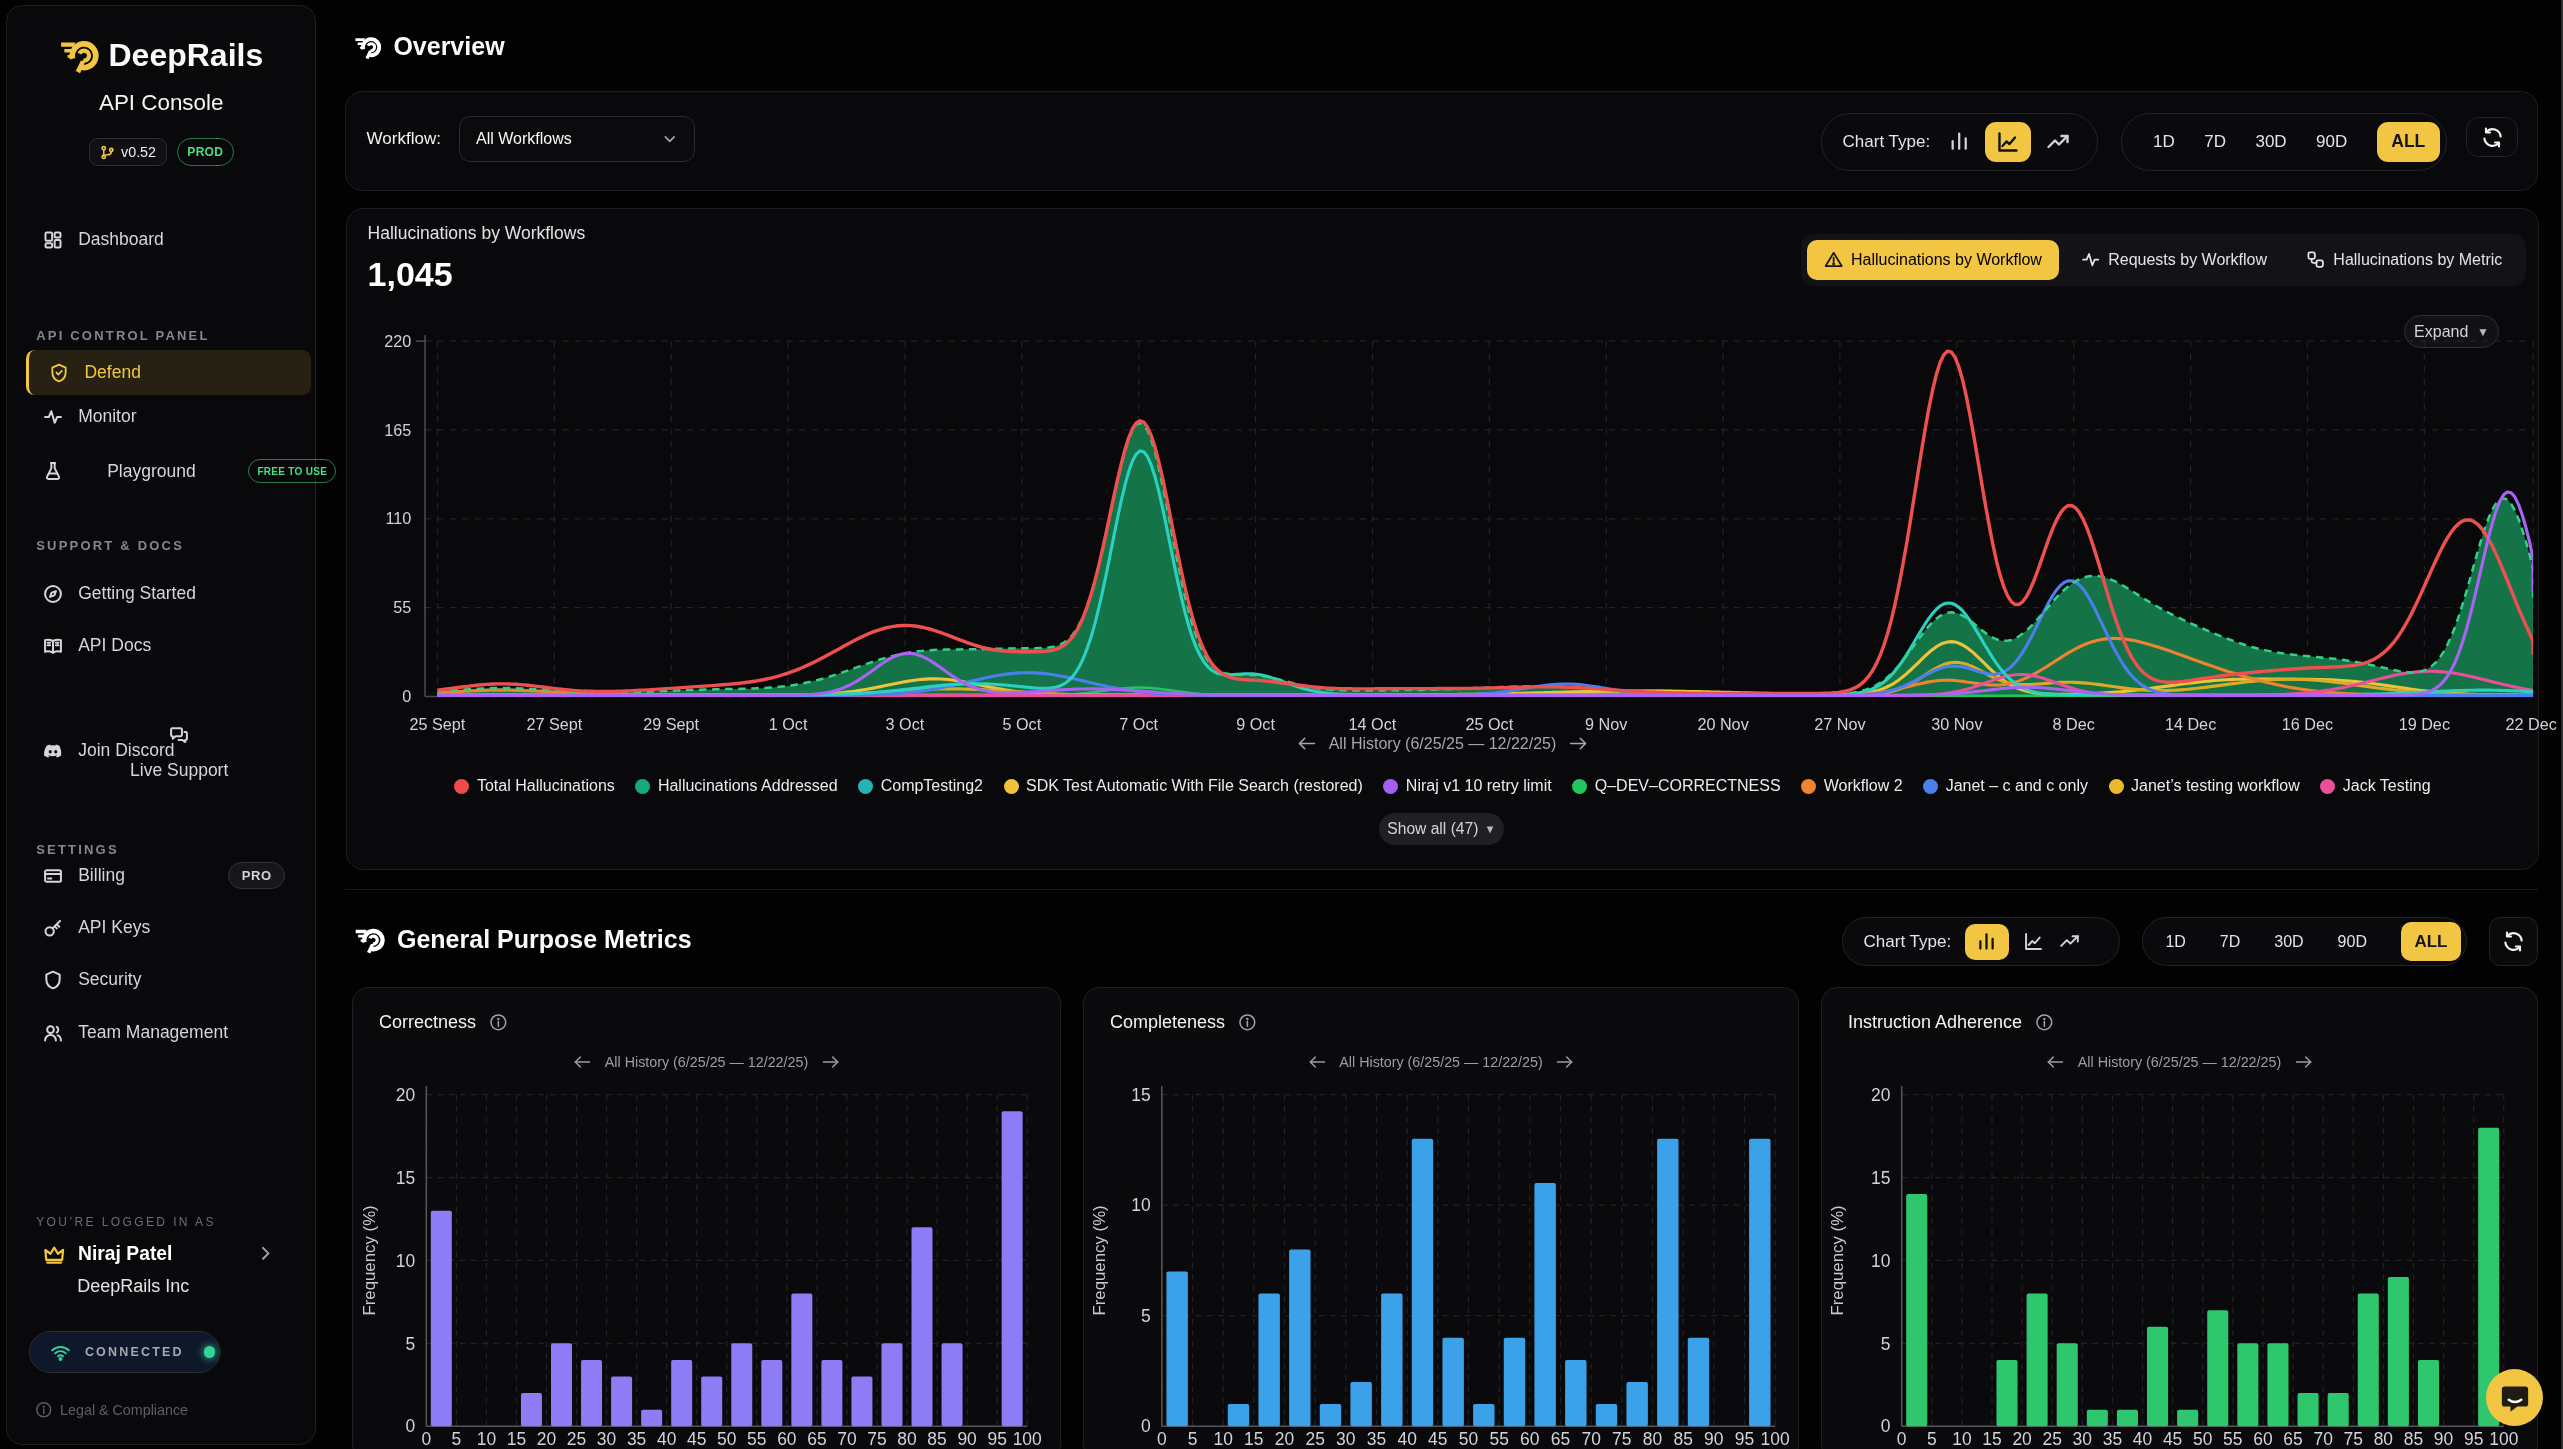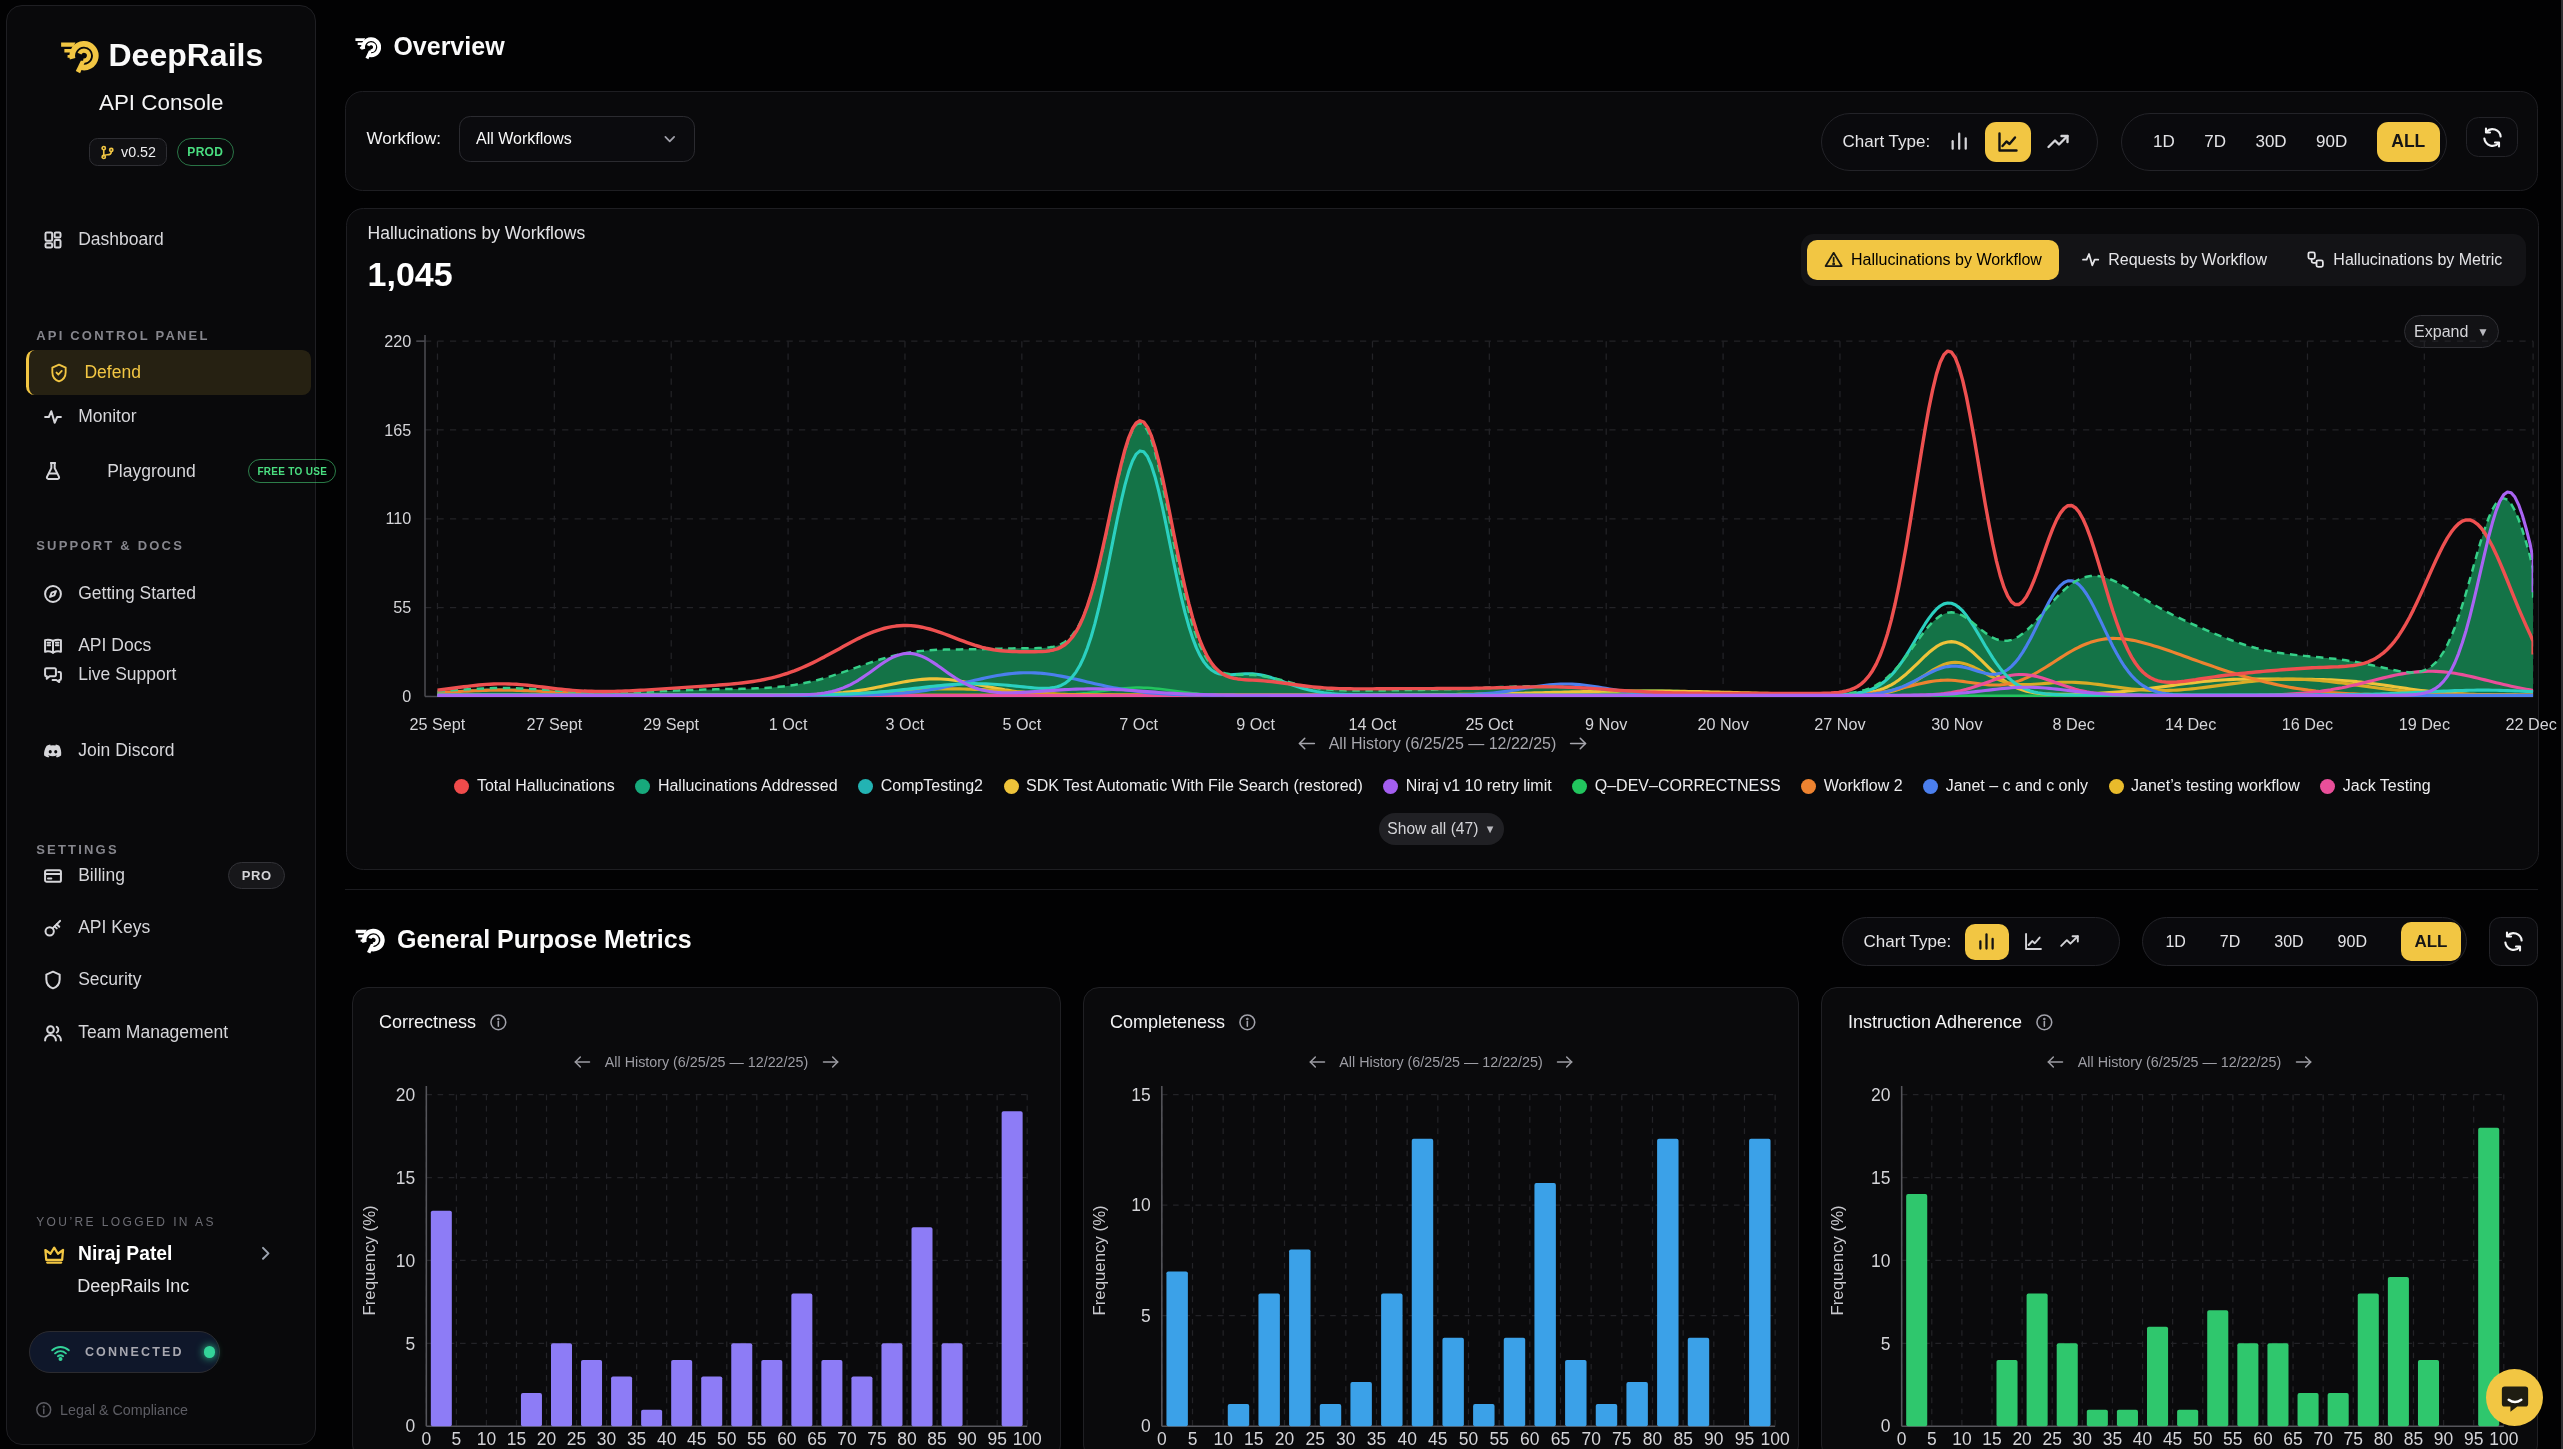--- a/index.html
+++ b/index.html
@@ -124,21 +124,21 @@
     </div>
     <div class="nav" style="top:629px;">
       <svg width="20" height="20" viewBox="0 0 24 24" fill="none" stroke="#d6d6da" stroke-width="2.4" stroke-linecap="round" stroke-linejoin="round">
         <path d="M2.5 5 C5 4 8 4 12 6 C16 4 19 4 21.5 5 V19 C19 18 16 18 12 20 C8 18 5 18 2.5 19 Z"></path>
         <path d="M12 6 V20"></path>
         <path d="M5.5 8 H8.5 M5.5 11 H8.5"></path>
         <path d="M15.5 8 H18.5 M15.5 11 H18.5"></path>
       </svg>
       <span>API Docs</span>
     </div>
-    <div class="nav" style="top:658px;">
+    <div class="nav" style="top:719px;flex-direction:column;">
       <svg width="20" height="20" viewBox="0 0 24 24" fill="none" stroke="#d6d6da" stroke-width="2.4" stroke-linecap="round" stroke-linejoin="round">
         <path d="M4 4 H14 A1.5 1.5 0 0 1 15.5 5.5 V12 A1.5 1.5 0 0 1 14 13.5 H8 L4.5 16.5 V13.5 H4 A1.5 1.5 0 0 1 2.5 12 V5.5 A1.5 1.5 0 0 1 4 4 Z"></path>
         <path d="M18.5 8.5 H20 A1.5 1.5 0 0 1 21.5 10 V16.5 A1.5 1.5 0 0 1 20 18 H19.5 V20.5 L16 18 H11.5"></path>
       </svg>
       <span>Live Support</span>
     </div>
     <div class="nav" style="top:734px;">
       <svg width="20" height="20" viewBox="0 0 24 24" fill="none" stroke="none" stroke-width="0" stroke-linecap="round" stroke-linejoin="round">
         <path fill="#d6d6da" stroke="none" d="M19.6 5.6 A16.9 16.9 0 0 0 15.4 4.3 l-.5 1 a15.7 15.7 0 0 0 -5.8 0 l-.5 -1 A16.9 16.9 0 0 0 4.4 5.6 C1.7 9.6 1 13.5 1.35 17.3 a17 17 0 0 0 5.2 2.6 l1.1 -1.8 a11 11 0 0 1 -1.7 -.8 l.4 -.3 a12.2 12.2 0 0 0 10.4 0 l.4 .3 a11 11 0 0 1 -1.7 .8 l1.1 1.8 a17 17 0 0 0 5.2 -2.6 C22.3 12.9 21.4 9 19.6 5.6 Z M8.7 14.9 c-1 0 -1.8 -.9 -1.8 -2 s.8 -2 1.8 -2 s1.8 .9 1.8 2 s-.8 2 -1.8 2 Z m6.6 0 c-1 0 -1.8 -.9 -1.8 -2 s.8 -2 1.8 -2 s1.8 .9 1.8 2 s-.8 2 -1.8 2 Z"></path>
       </svg>

